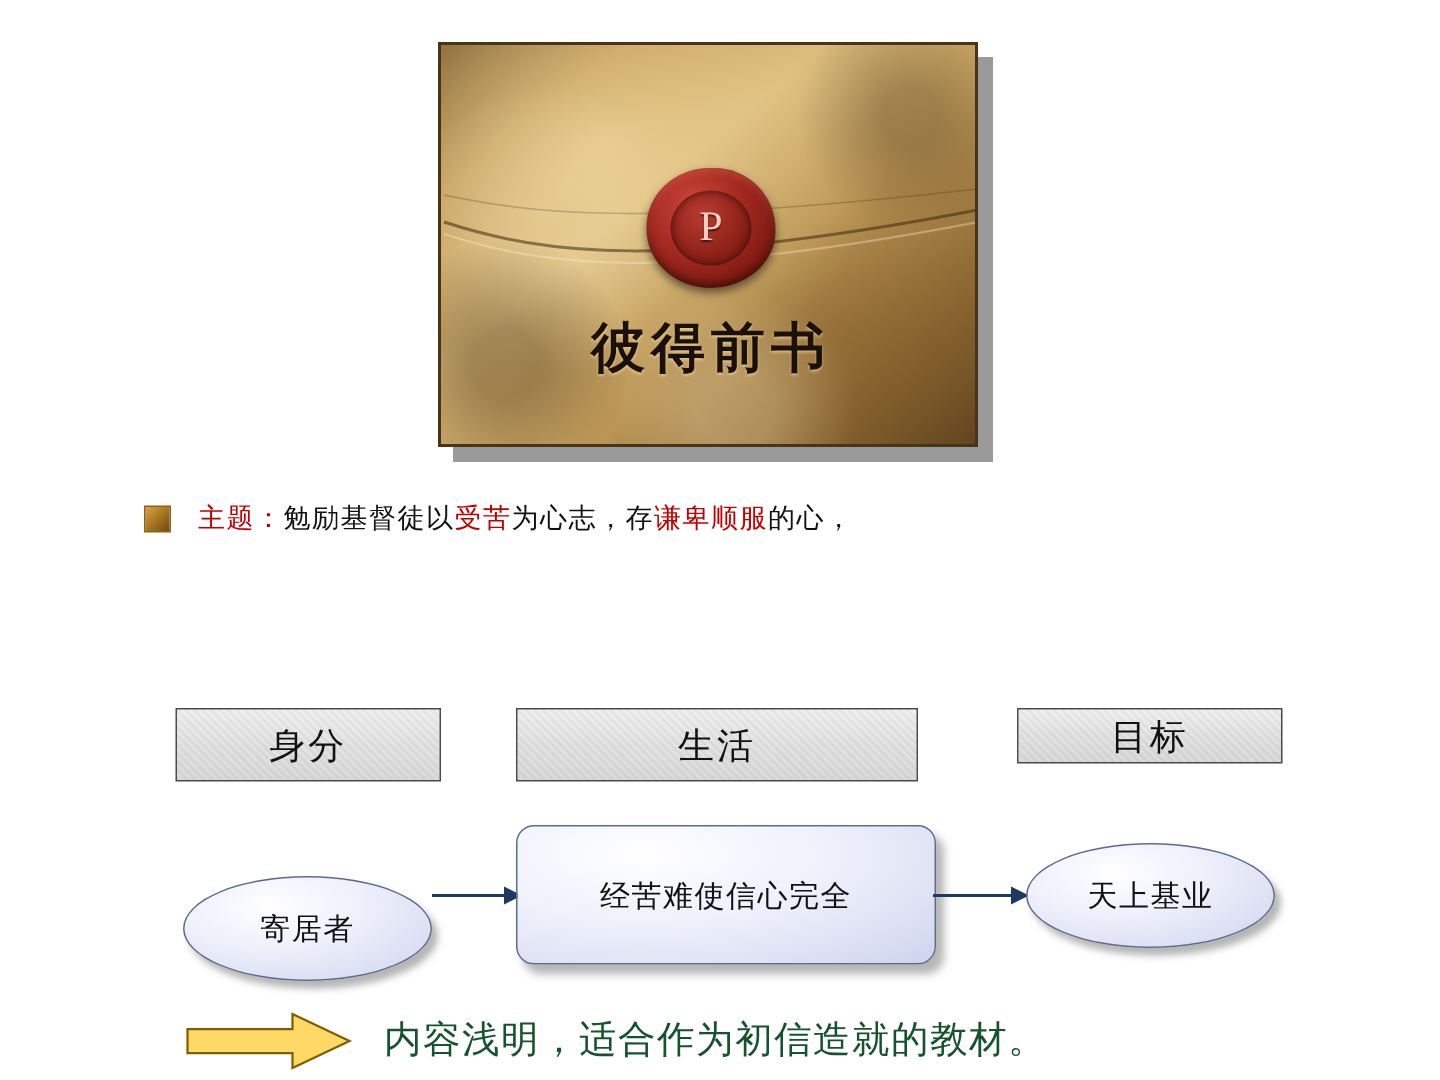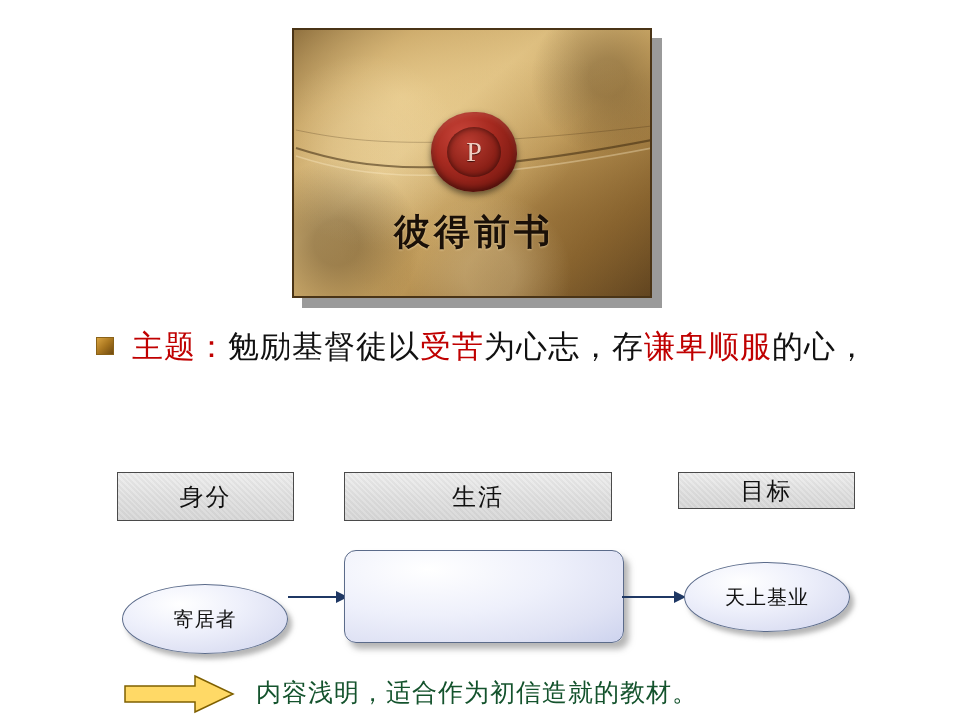--- a/index.html
+++ b/index.html
@@ -125,21 +125,21 @@
     left: 0;
     top: 12px;
     width: 16px;
     height: 16px;
     background: linear-gradient(135deg, #d9a441 0%, #a9761f 50%, #6f4a10 100%);
     border: 1px solid #8a6218;
   }
   #theme-text {
     margin-left: 36px;
     font-family: "DejaVu Sans", sans-serif;
-    font-size: 31px;
+    font-size: 18px;
     line-height: 42px;
     color: #111111;
     letter-spacing: 1px;
   }
   #theme-text .label { color: #c00000; }
   #theme-text .hl { color: #c00000; }
   #theme-line2 { display: block; padding-left: 40px; }
 
   
   .cat-box {
@@ -261,20 +261,21 @@
 <div class="cat-box" id="cat-2">目标</div>
 
 <div class="ellipse" id="node-start">寄居者</div>
 
 <svg class="connector" id="conn-1" viewBox="0 0 60 20">
   <line x1="0" y1="10" x2="48" y2="10" stroke="#1f3864" stroke-width="2"></line>
   <polygon points="48,4 60,10 48,16" fill="#1f3864"></polygon>
 </svg>
 
 <div id="node-mid">
+  <div>经苦难使信心完全</div>
 </div>
 
 <svg class="connector" id="conn-2" viewBox="0 0 64 20">
   <line x1="0" y1="10" x2="52" y2="10" stroke="#1f3864" stroke-width="2"></line>
   <polygon points="52,4 64,10 52,16" fill="#1f3864"></polygon>
 </svg>
 
 <div class="ellipse" id="node-end">天上基业</div>
 
 <svg id="footer-arrow" viewBox="0 0 112 40">

